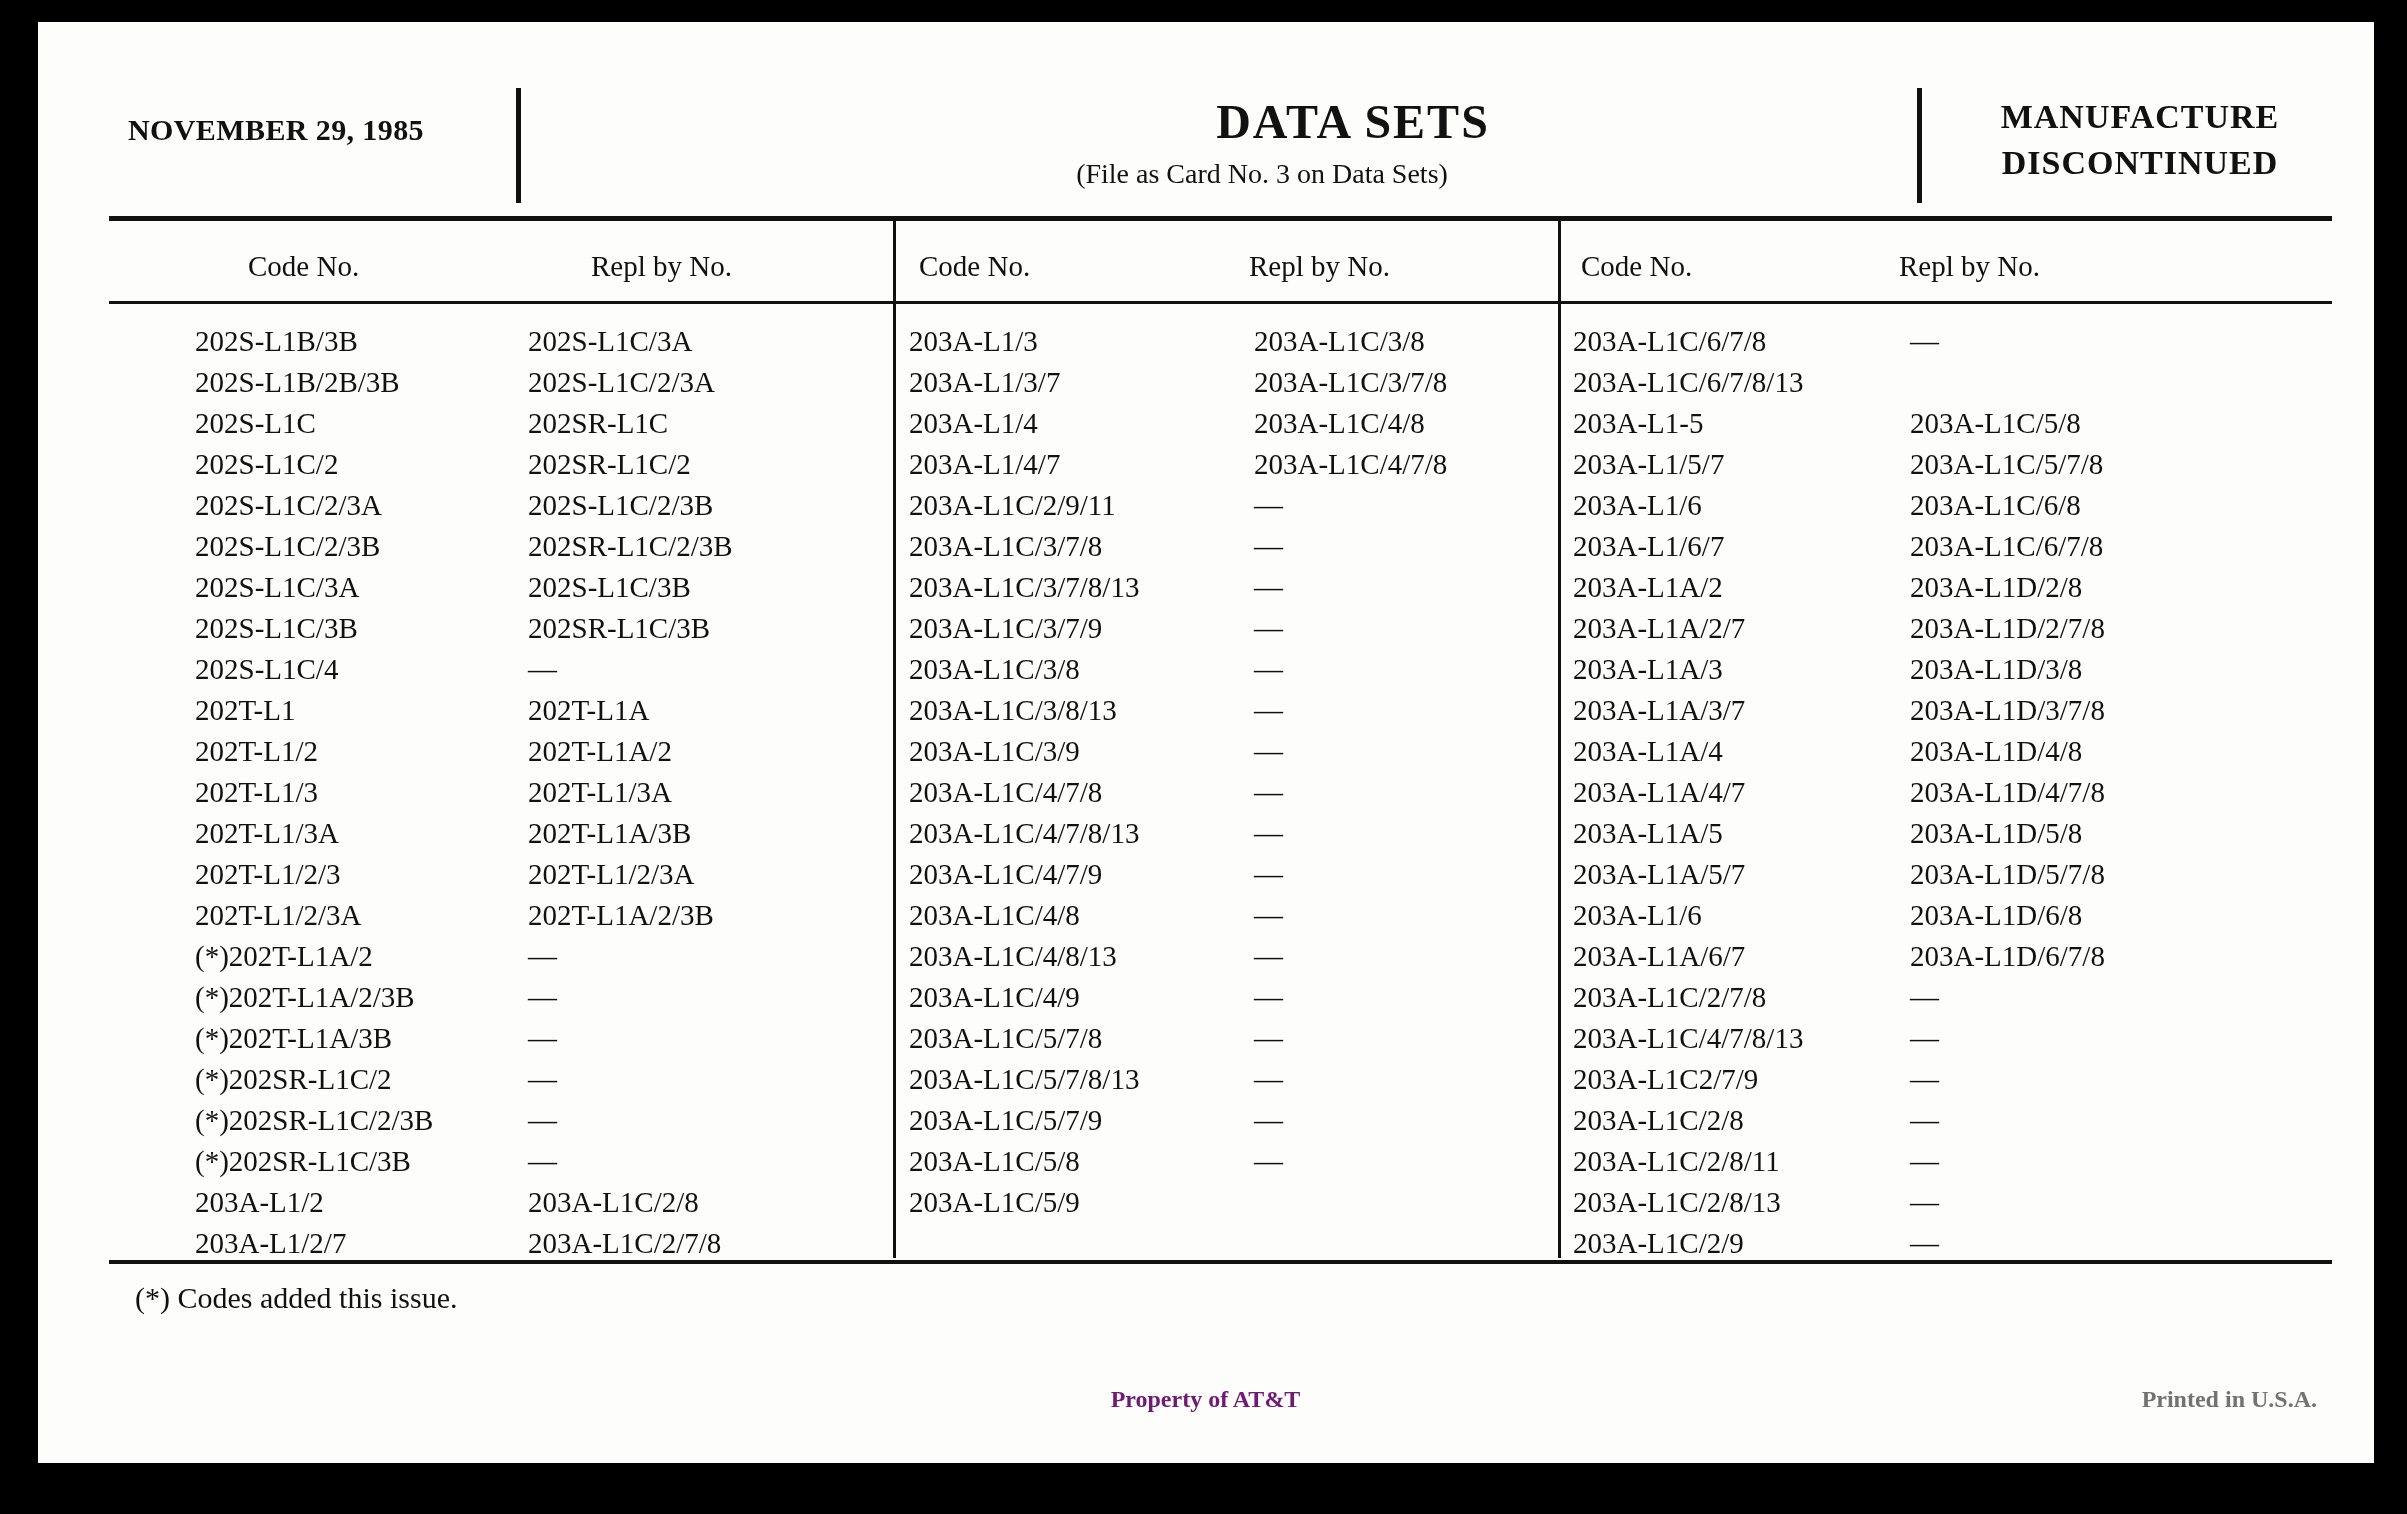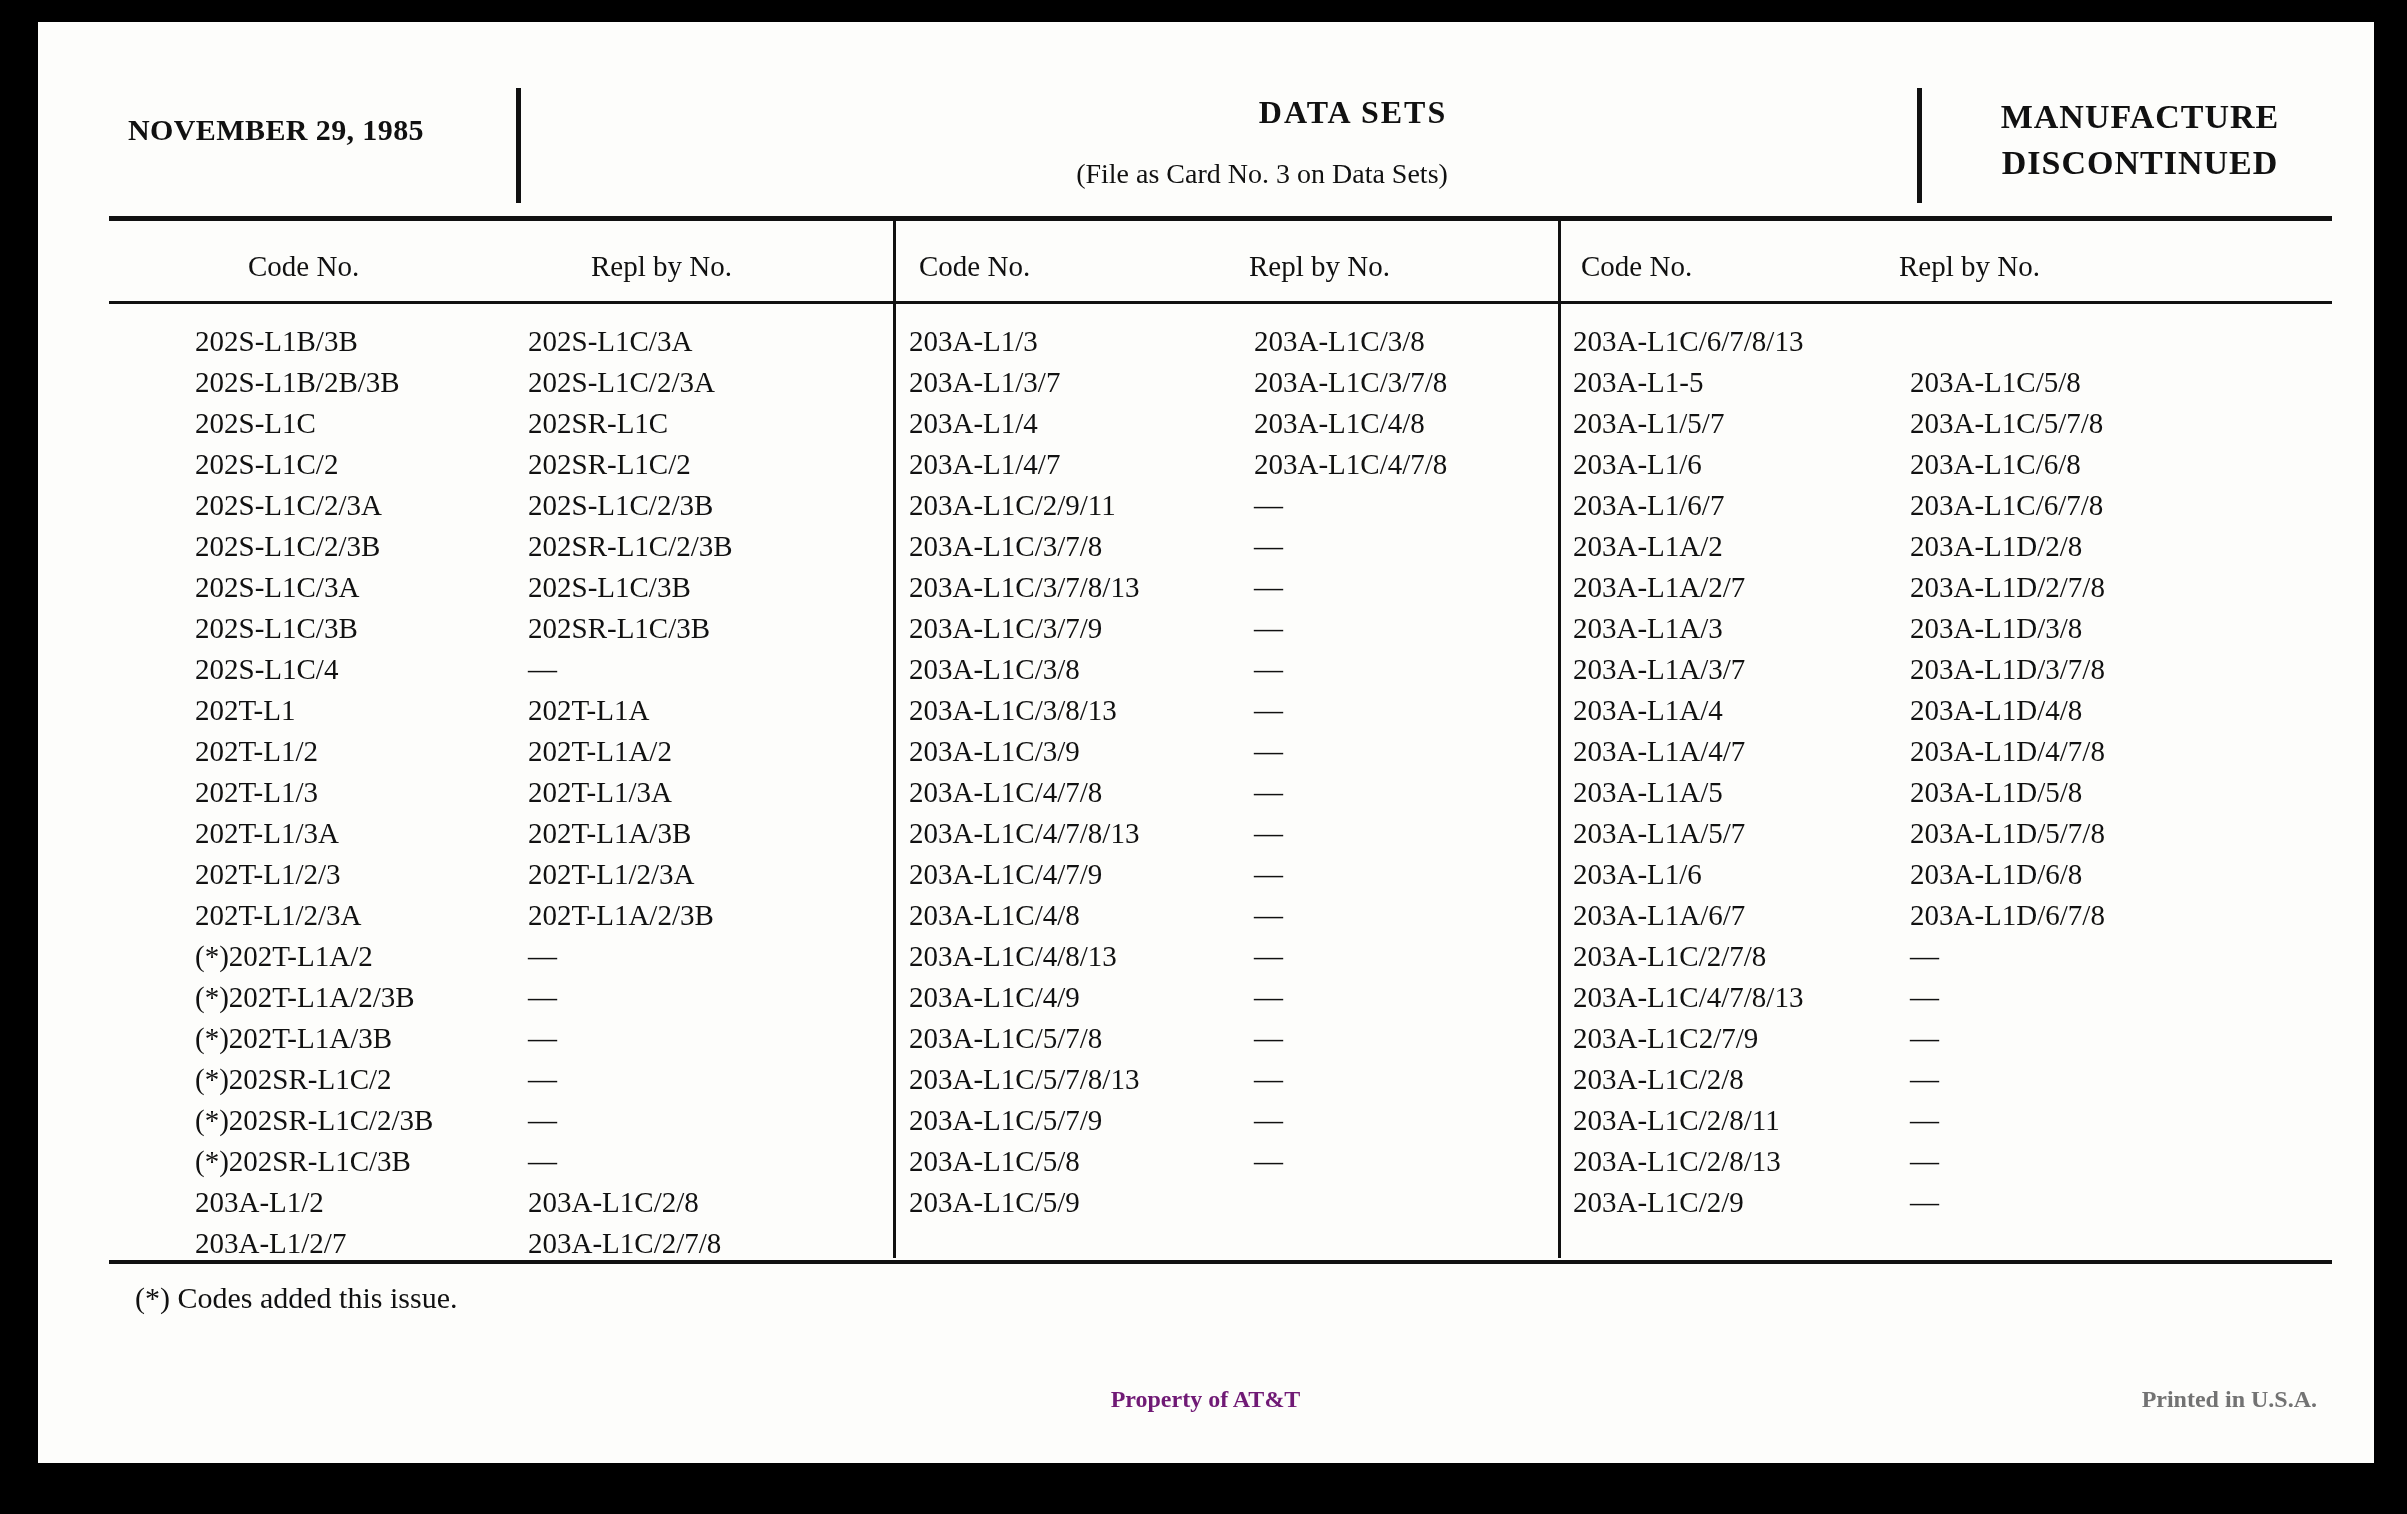--- a/index.html
+++ b/index.html
@@ -66,21 +66,21 @@
     height: 115px;
     background: #111;
   }
   .hdr-title {
     position: absolute;
     left: 465px;
     top: 32px;
     width: 1664px;
     text-align: center;
     font-weight: bold;
-    font-size: 32px;
+    font-size: 48px;
     letter-spacing: 2px;
     color: #111;
   }
   .hdr-sub {
     position: absolute;
     left: 465px;
     top: 96px;
     width: 1396px;
     text-align: center;
     font-size: 28px;
@@ -287,20 +287,21 @@
         <div class="row"><span class="cell-code">203A-L1C/4/8</span><span class="cell-repl">—</span></div>
         <div class="row"><span class="cell-code">203A-L1C/4/8/13</span><span class="cell-repl">—</span></div>
         <div class="row"><span class="cell-code">203A-L1C/4/9</span><span class="cell-repl">—</span></div>
         <div class="row"><span class="cell-code">203A-L1C/5/7/8</span><span class="cell-repl">—</span></div>
         <div class="row"><span class="cell-code">203A-L1C/5/7/8/13</span><span class="cell-repl">—</span></div>
         <div class="row"><span class="cell-code">203A-L1C/5/7/9</span><span class="cell-repl">—</span></div>
         <div class="row"><span class="cell-code">203A-L1C/5/8</span><span class="cell-repl">—</span></div>
         <div class="row"><span class="cell-code">203A-L1C/5/9</span><span class="cell-repl"></span></div>
       </div>
     <div class="block b3">
+        <div class="row"><span class="cell-code">203A-L1C/6/7/8</span><span class="cell-repl">—</span></div>
         <div class="row"><span class="cell-code">203A-L1C/6/7/8/13</span><span class="cell-repl"></span></div>
         <div class="row"><span class="cell-code">203A-L1-5</span><span class="cell-repl">203A-L1C/5/8</span></div>
         <div class="row"><span class="cell-code">203A-L1/5/7</span><span class="cell-repl">203A-L1C/5/7/8</span></div>
         <div class="row"><span class="cell-code">203A-L1/6</span><span class="cell-repl">203A-L1C/6/8</span></div>
         <div class="row"><span class="cell-code">203A-L1/6/7</span><span class="cell-repl">203A-L1C/6/7/8</span></div>
         <div class="row"><span class="cell-code">203A-L1A/2</span><span class="cell-repl">203A-L1D/2/8</span></div>
         <div class="row"><span class="cell-code">203A-L1A/2/7</span><span class="cell-repl">203A-L1D/2/7/8</span></div>
         <div class="row"><span class="cell-code">203A-L1A/3</span><span class="cell-repl">203A-L1D/3/8</span></div>
         <div class="row"><span class="cell-code">203A-L1A/3/7</span><span class="cell-repl">203A-L1D/3/7/8</span></div>
         <div class="row"><span class="cell-code">203A-L1A/4</span><span class="cell-repl">203A-L1D/4/8</span></div>

